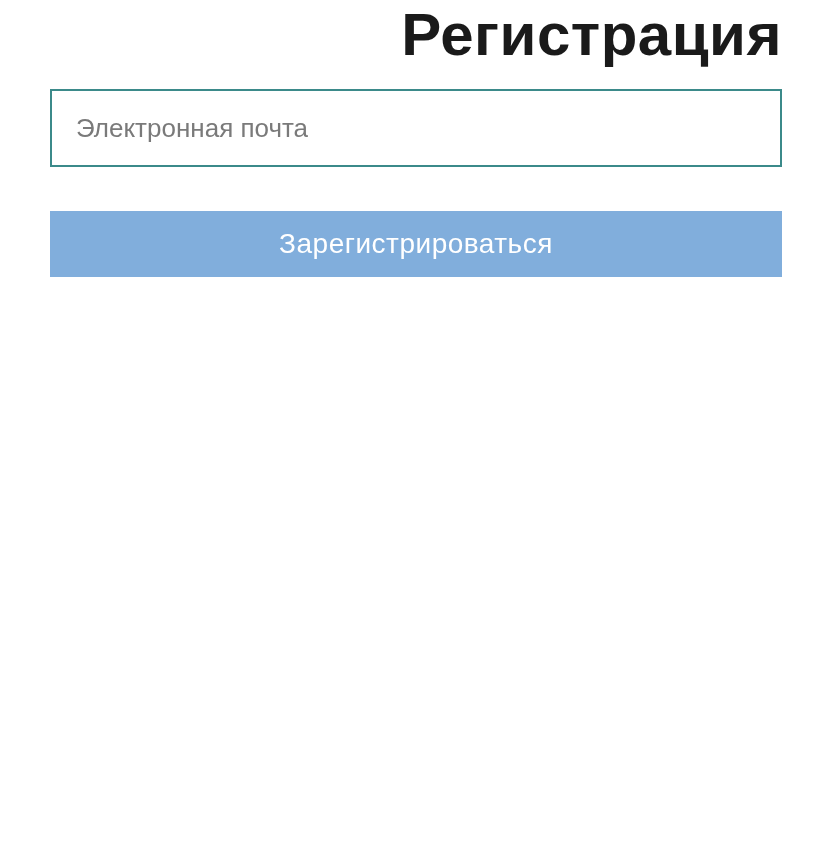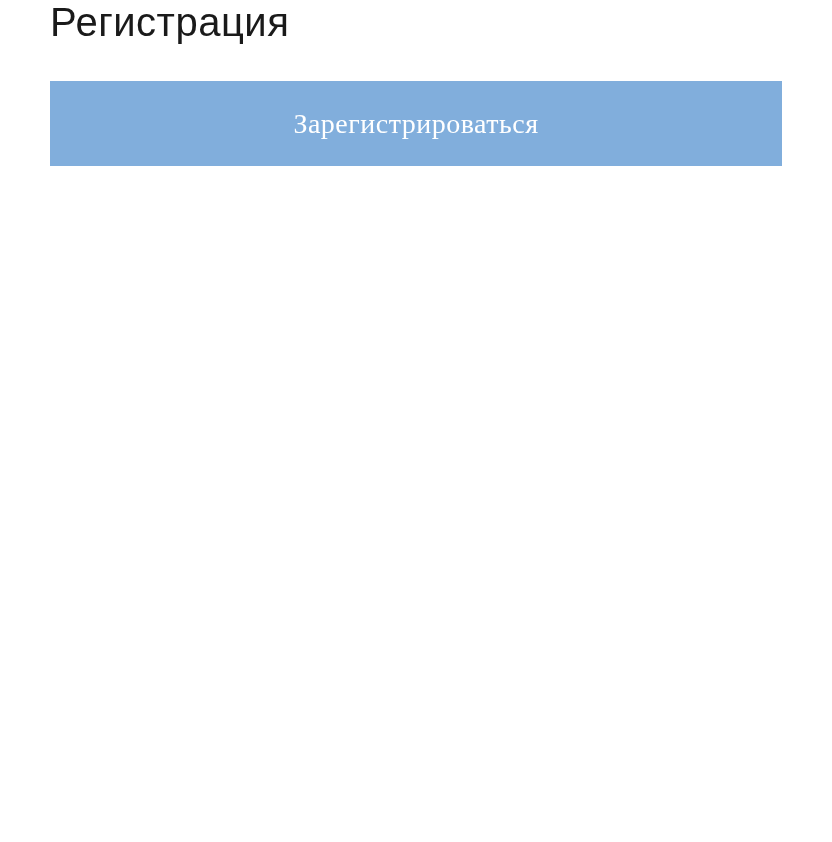--- a/index.html
+++ b/index.html
@@ -10,25 +10,26 @@
     body {
       font-family: -apple-system, BlinkMacSystemFont, 'Segoe UI', Arial, sans-serif;
       background: #ffffff;
       padding: 0 50px;
       width: 832px;
     }
     .form-container {
       width: 100%;
     }
     h1 {
-      font-size: 40px;
-      font-weight: 400;
+      font-size: 60px;
+      font-weight: 700;
       color: #1a1a1a;
       margin-bottom: 20px;
       letter-spacing: 0.5px;
+      text-align: right;
     }
     .input-wrapper {
       position: relative;
       margin-bottom: 22px;
     }
     .form-input {
       width: 100%;
       height: 78px;
       padding: 0 24px;
       font-size: 26px;
@@ -56,38 +57,41 @@
       align-items: center;
       justify-content: center;
     }
     .eye-icon svg {
       width: 24px;
       height: 24px;
       fill: #1a1a1a;
     }
     .submit-button {
       width: 100%;
-      height: 85px;
+      height: 66px;
       background: #81aedc;
       color: #ffffff;
       font-size: 28px;
       font-weight: 400;
       border: none;
       cursor: pointer;
-      font-family: Liberation Serif, serif;
-      margin-top: 16px;
+      font-family: Liberation Sans, sans-serif;
+      margin-top: 22px;
       letter-spacing: 0.5px;
     }
   </style>
 </head>
 <body>
 
 <div class="form-container">
   <h1>Регистрация</h1>
 
+  <div class="input-wrapper">
+    <input type="text" class="form-input focused" placeholder="Электронная почта" style="">
+  </div>
 
 
 
 
 
 
   <button class="submit-button">Зарегистрироваться</button>
 </div>
 
 </body></html>

